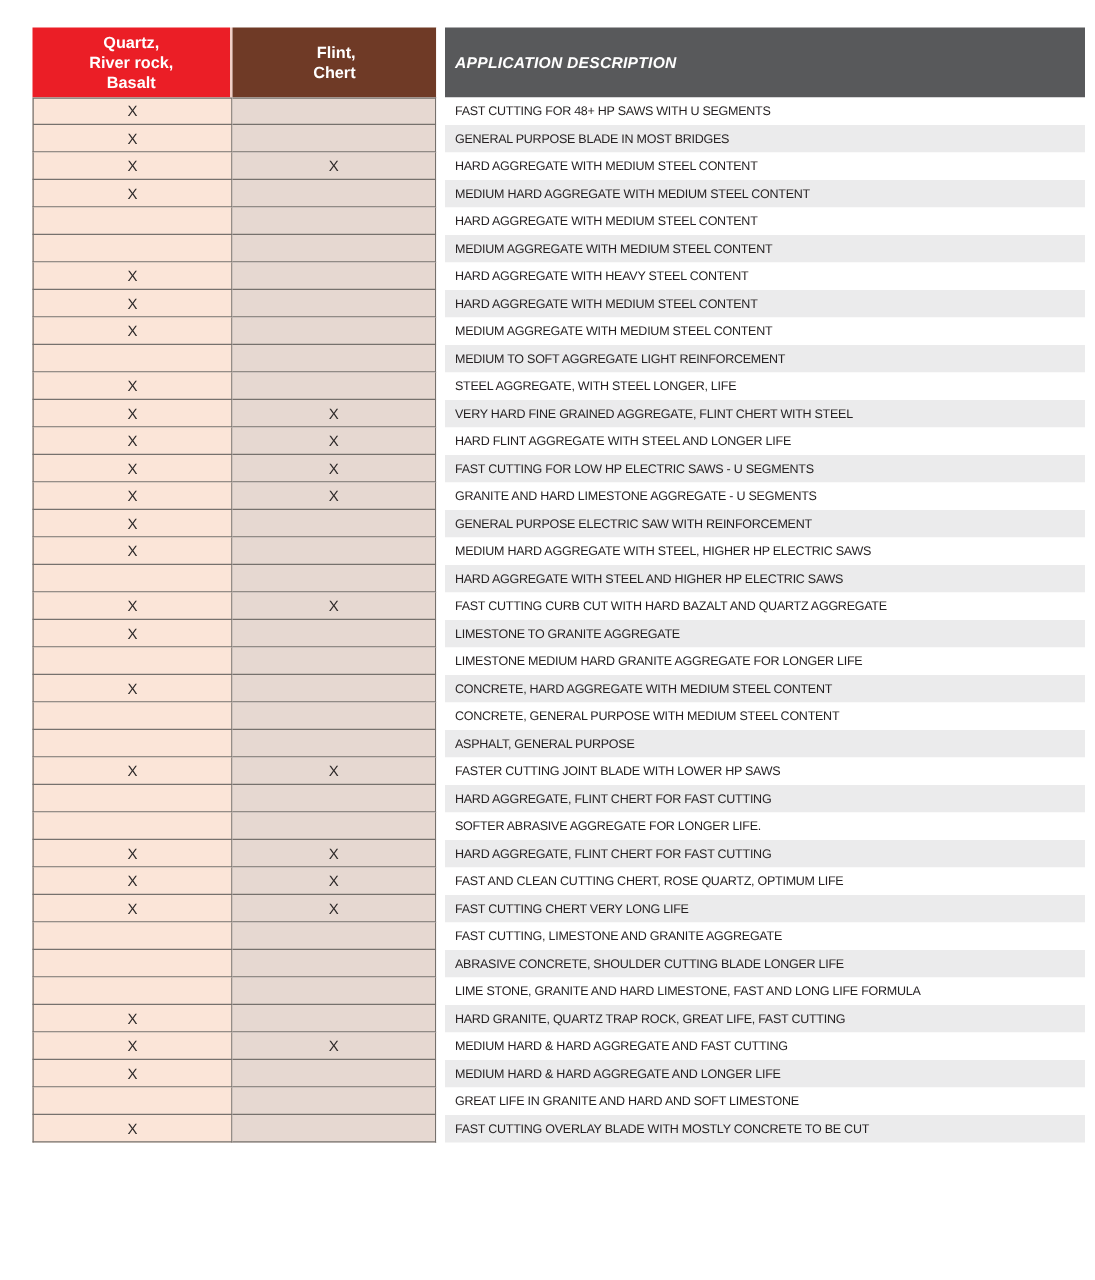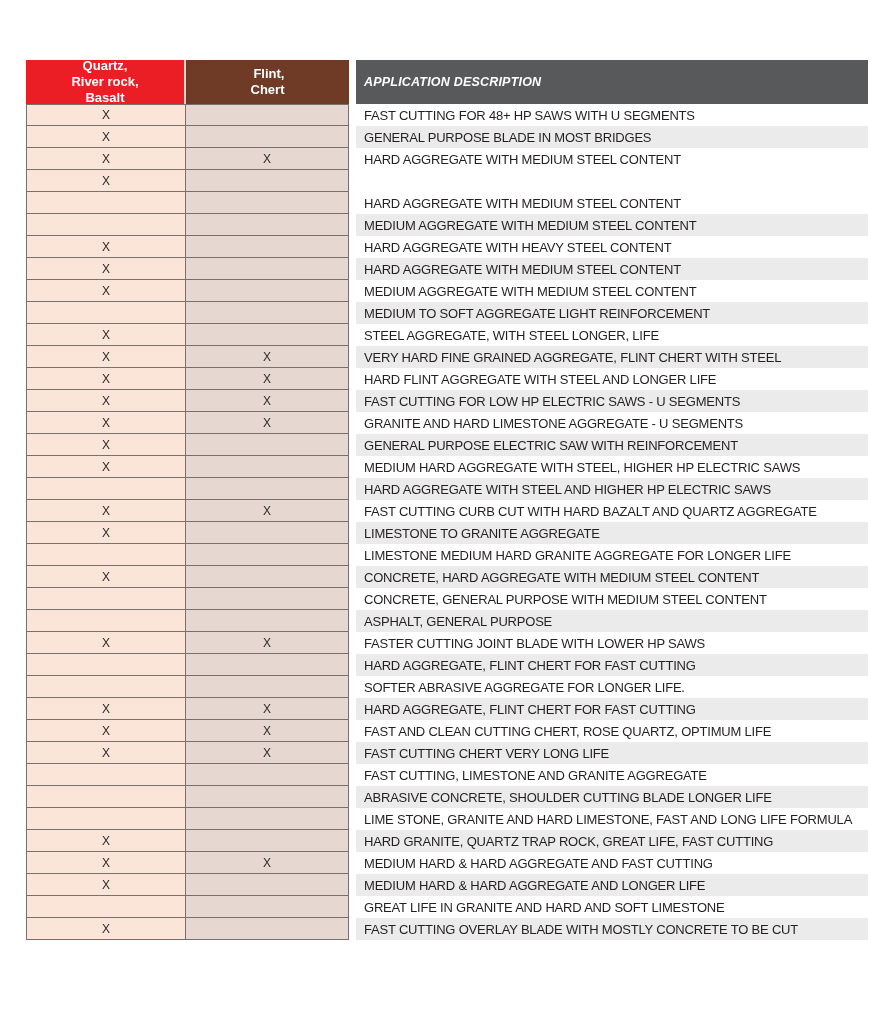--- a/index.html
+++ b/index.html
@@ -7,21 +7,21 @@
   .page {
     position:relative;
     width:876px; height:1024px;
     background:#ffffff;
     font-family:"Liberation Sans", sans-serif;
     overflow:hidden;
   }
   .app-table { position:absolute; left:26px; top:22px; width:842px; }
 
   
-  .thead { display:flex; height:44px;margin-top:38px; }
+  .thead { display:flex; height:56px; }
   .th {
     color:#ffffff; font-weight:bold;
     display:flex; align-items:center;
   }
   .th-quartz {
     width:158px; background:#EB1E26;
     justify-content:center; text-align:center;
     font-size:13px; line-height:1.25; white-space:pre-line;
   }
   .hgap-1 { width:2px; background:#f2cfc6; }
@@ -50,21 +50,21 @@
   }
   .c2 {
     width:163px; background:#E6D8D1;
     border-right:1px solid #76716D;
   }
   .trow:first-child .c1, .trow:first-child .c2 { border-top:1px solid #76716D; }
   .rgap { width:7px; background:#ffffff; }
   .c3 {
     flex:1; background:#ffffff;
     padding-left:8px;
-    font-size:13px; color:#231F20; letter-spacing:-0.2px;
+    font-size:10px; color:#231F20; letter-spacing:-0.2px;
     white-space:nowrap; overflow:hidden;
   }
   .trow.alt .c3 { background:#EBEBEC; }
 </style>
 </head>
 <body>
 
 <div class="page">
   <div class="app-table">
     <div class="thead">
@@ -93,20 +93,21 @@
         <div class="trow">
     <div class="td c1">X</div>
     <div class="td c2">X</div>
     <div class="rgap"></div>
     <div class="td c3">HARD AGGREGATE WITH MEDIUM STEEL CONTENT</div>
   </div>
         <div class="trow alt">
     <div class="td c1">X</div>
     <div class="td c2"></div>
     <div class="rgap"></div>
+    <div class="td c3">MEDIUM HARD AGGREGATE WITH MEDIUM STEEL CONTENT</div>
   </div>
         <div class="trow">
     <div class="td c1"></div>
     <div class="td c2"></div>
     <div class="rgap"></div>
     <div class="td c3">HARD AGGREGATE WITH MEDIUM STEEL CONTENT</div>
   </div>
         <div class="trow alt">
     <div class="td c1"></div>
     <div class="td c2"></div>

